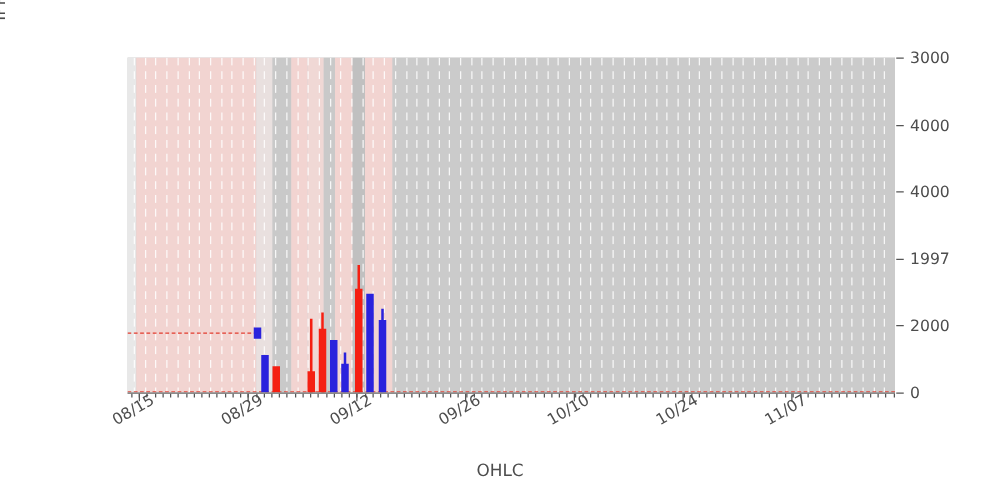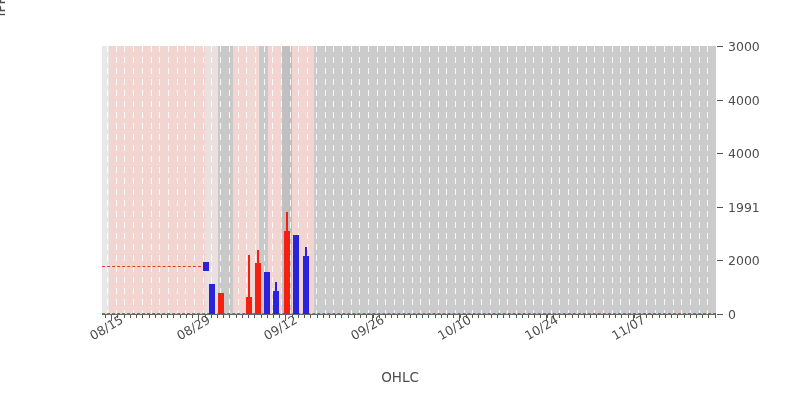--- a/index.html
+++ b/index.html
@@ -176,21 +176,21 @@
         <div class="dot-blue" style="left: 101px; width: 6px; top: 215.76px; height: 9px;"></div>
       </div>
   </div>
 
   <div id="yticks-layer">
       <div class="ytick-mark" style="top: 314px;"></div>
       <div class="ytick-label" style="top: 314px;">0</div>
       <div class="ytick-mark" style="top: 260.4px;"></div>
       <div class="ytick-label" style="top: 260.4px;">2000</div>
       <div class="ytick-mark" style="top: 206.8px;"></div>
-      <div class="ytick-label" style="top: 206.8px;">1991</div>
+      <div class="ytick-label" style="top: 206.8px;">1997</div>
       <div class="ytick-mark" style="top: 153.2px;"></div>
       <div class="ytick-label" style="top: 153.2px;">4000</div>
       <div class="ytick-mark" style="top: 99.6px;"></div>
       <div class="ytick-label" style="top: 99.6px;">4000</div>
       <div class="ytick-mark" style="top: 46px;"></div>
       <div class="ytick-label" style="top: 46px;">3000</div>
     </div>
   <div id="xticks-layer">
       <div class="xtick-mark" style="left: 105px; height: 3px;"></div>
       <div class="xtick-mark" style="left: 111.2px; height: 3px;"></div>

